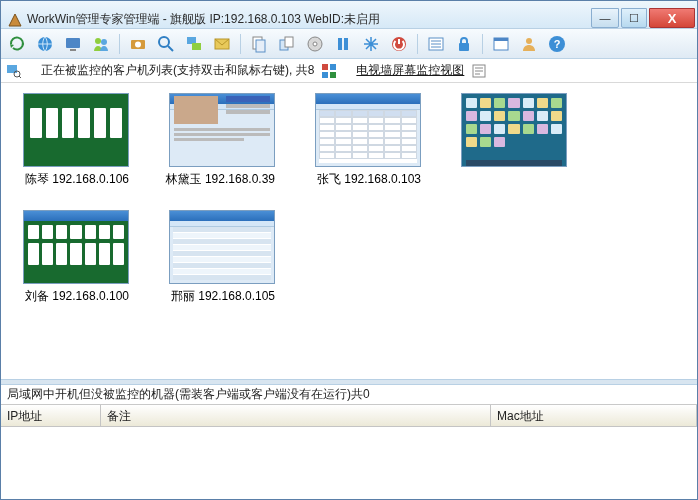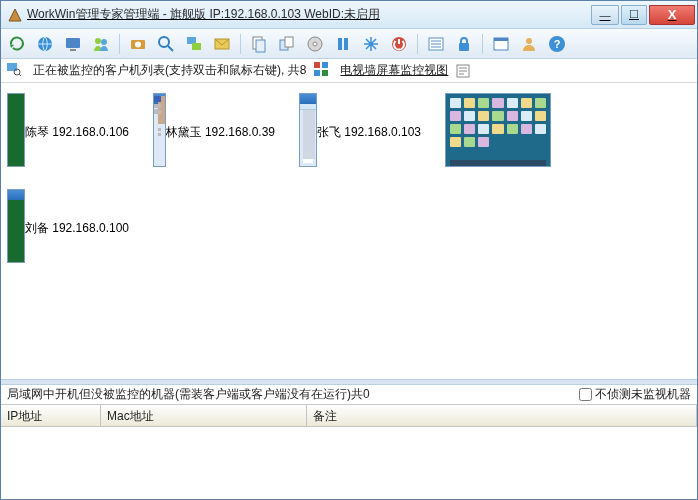--- a/index.html
+++ b/index.html
@@ -1,35 +1,35 @@
 <!DOCTYPE html>
 <html><head>
 <meta charset="utf-8">
 <style>
   * { box-sizing: border-box; margin: 0; padding: 0; }
   body { font-family: "Microsoft YaHei", SimSun, Arial, sans-serif; font-size: 12px; background: #fff; }
   .window { width: 698px; height: 500px; border: 1px solid #5a7fa8; display: flex; flex-direction: column; background: #fff; }
-  .titlebar { height: 28px; background: linear-gradient(#eef6fc,#d6e9f7); display: flex; align-items: center; padding-left: 6px; border-bottom: 1px solid #b8d0e4; text-decoration: underline; }
+  .titlebar { height: 28px; background: linear-gradient(#eef6fc,#d6e9f7); display: flex; align-items: flex-end; padding-left: 6px; border-bottom: 1px solid #b8d0e4; }
   .titlebar .app-icon { width: 16px; height: 16px; margin-right: 4px; }
   .titlebar .title-text { flex: 1; color: #2a2a2a; font-size: 12px; white-space: nowrap; }
   .win-controls { display: flex; align-items: stretch; height: 20px; margin-right: 2px; }
   .win-btn { width: 30px; height: 20px; border: 1px solid #8aaed0; border-radius: 0 0 2px 2px; margin-left: 2px; display: flex; align-items: center; justify-content: center; font-size: 11px; color: #2c2c2c; background: linear-gradient(#e9f3fb,#c6deef); cursor: pointer; }
   .win-btn.min { width: 28px; }
   .win-btn.max { width: 26px; background: linear-gradient(#dff0fb,#b7d9ef); }
   .win-btn.close { width: 46px; background: linear-gradient(#f07a73,#d44638); color: #fff; border-color: #a33; font-weight: bold; font-size: 13px; }
   .toolbar { height: 30px; background: linear-gradient(#f7fbfe,#dfeaf4); border-bottom: 1px solid #bcd3e6; display: flex; align-items: center; padding: 0 4px; gap: 4px; }
   .tbtn { width: 24px; height: 24px; display: flex; align-items: center; justify-content: center; border: 1px solid transparent; border-radius: 3px; cursor: pointer; }
   .tsep { width: 1px; height: 20px; background: #b8d0e4; margin: 0 2px; }
   .infobar { height: 24px; display: flex; align-items: center; padding: 0 6px; gap: 8px; border-bottom: 1px solid #d9d9d9; color: #222; }
-  .infobar .seg { display: flex; align-items: flex-start; gap: 12px; }
+  .infobar .seg { display: flex; align-items: center; gap: 20px; }
   .icon-sm { width: 14px; height: 14px; flex: 0 0 auto; }
   .viewlink { color: #1a1a1a; text-decoration: underline; cursor: pointer; }
   .thumbs-area { flex: 1; overflow: auto; padding: 10px 6px; }
   .thumbs-grid { display: flex; flex-wrap: wrap; gap: 22px 24px; }
-  .cell { width: 122px; display: flex; flex-direction: row; align-items: center; cursor: pointer; }
+  .cell { width: 122px; display: flex; flex-direction: column; align-items: flex-end; cursor: pointer; }
   .thumb { width: 106px; height: 74px; border: 1px solid #7b9ec0; background: #ddeaf6; position: relative; overflow: hidden; }
   .thumb .screen { position: absolute; inset: 0; }
   .thumb .wtitle { height: 10px; background: linear-gradient(#4a8fd6,#2b6fbb); }
   .thumb .wtool { height: 6px; background: #d4e6f7; border-bottom: 1px solid #aec9e0; }
   .cap { margin-top: 4px; font-size: 12px; color: #000; white-space: nowrap; }
   .splitter { height: 6px; background: #d8e5f0; border-top: 1px solid #b8d0e4; border-bottom: 1px solid #b8d0e4; cursor: row-resize; }
   .bottombar { height: 20px; display: flex; align-items: center; padding: 0 6px; justify-content: space-between; border-bottom: 1px solid #c9c9c9; color: #222; }
   .chkwrap { display: flex; align-items: center; gap: 3px; }
   .tablehead { height: 22px; display: flex; border-bottom: 1px solid #c4c4c4; background: #f3f3f3; }
   .th { border-right: 1px solid #c4c4c4; padding: 3px 6px; font-size: 12px; color: #222; background: linear-gradient(#fff,#ece9d8); }
@@ -347,33 +347,49 @@
                   <div style="flex:1;height:22px;background:#fff;border-radius:1px"></div>
                   <div style="flex:1;height:22px;background:#fff;border-radius:1px"></div>
                   <div style="flex:1;height:22px;background:#fff;border-radius:1px"></div>
                   <div style="flex:1;height:22px;background:#fff;border-radius:1px"></div>
                 </div>
               </div>
             </div>
           </div>
           <div class="cap">刘备 192.168.0.100</div>
         </div>
+        <div class="cell">
+          <div class="thumb">
+            <div class="screen">
+              <div class="wtitle"></div>
+              <div class="wtool"></div>
+              <div style="position:absolute;inset:16px 3px 3px 3px;background:#fff">
+                <div style="height:5px;background:#d7e4f0;margin-bottom:1px"></div>
+                <div style="height:5px;background:#eef5fb;margin-bottom:1px"></div>
+                <div style="height:5px;background:#d7e4f0;margin-bottom:1px"></div>
+                <div style="height:5px;background:#eef5fb;margin-bottom:1px"></div>
+                <div style="height:5px;background:#d7e4f0;margin-bottom:1px"></div>
+                <div style="height:5px;background:#eef5fb;margin-bottom:1px"></div>
+                <div style="height:5px;background:#d7e4f0;margin-bottom:1px"></div>
+                <div style="height:5px;background:#eef5fb;margin-bottom:1px"></div>
+                <div style="height:5px;background:#d7e4f0;margin-bottom:1px"></div>
+              </div>
+            </div>
+          </div>
+          <div class="cap">邢丽 192.168.0.105</div>
+        </div>
       </div>
   </div>
 
   <div class="splitter"></div>
 
   <div class="bottombar">
     <span>局域网中开机但没被监控的机器(需装客户端或客户端没有在运行)共0</span>
-    <label class="chkwrap">
-      <input type="checkbox" style="">
-      <span>不侦测未监视机器</span>
-    </label>
   </div>
 
   <div class="tablehead">
     <div class="th ip">IP地址</div>
+    <div class="th note">备注</div>
     <div class="th mac">Mac地址</div>
-    <div class="th note">备注</div>
   </div>
   <div class="tablebody"></div>
 
 </div>
 
 </body></html>

